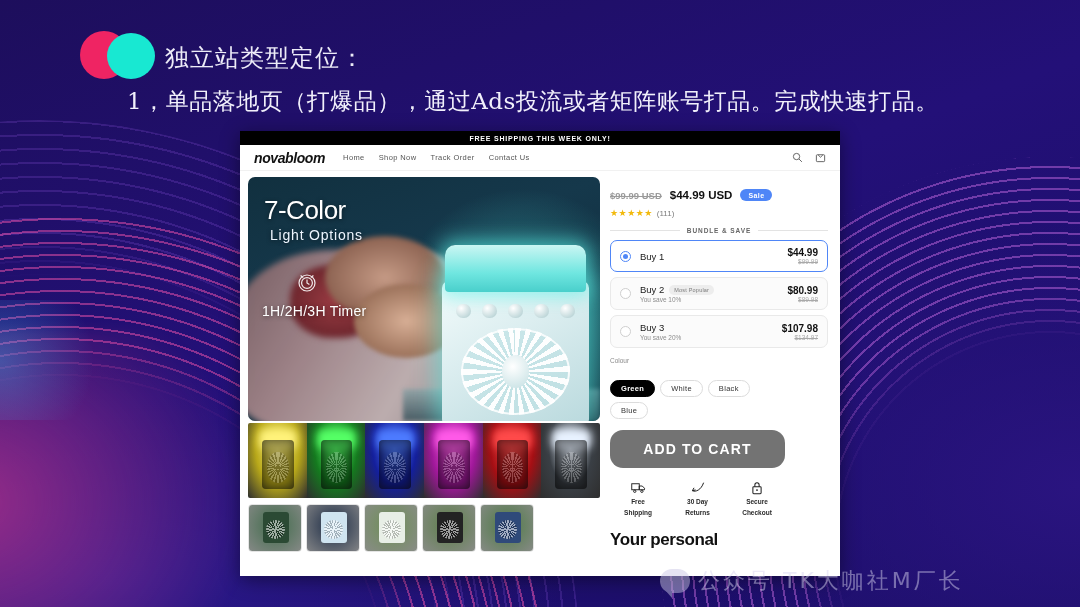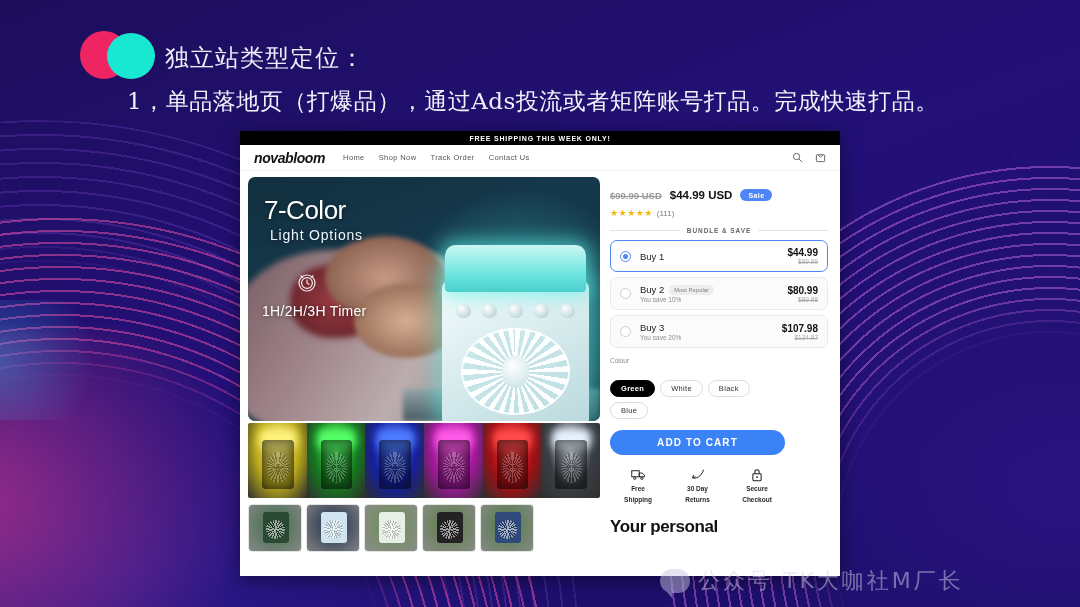--- a/index.html
+++ b/index.html
@@ -356,24 +356,24 @@
   .colour-label { font-size: 6.5px; color: #8b8b8b; margin-top: 9px; }
   .swatches { display: flex; flex-wrap: wrap; gap: 5px; margin-top: 16px; width: 175px; }
   .sw {
     border: 1px solid #dcdcdc; border-radius: 11px;
     padding: 3px 10px; font-size: 7.5px; color: #333;
     background: #fff; letter-spacing: .3px;
   }
   .sw.on { background: #000; color: #fff; border-color: #000; font-weight: bold; }
 
   .atc {
-    margin-top: 11px; width: 175px; height: 25px;
-    background: #3b82f6; border-radius: 13px;
+    margin-top: 11px; width: 175px; height: 38px;
+    background: #737373; border-radius: 13px;
     display: flex; align-items: center; justify-content: center;
-    color: #fff; font-size: 10px; font-weight: bold; letter-spacing: 1.1px;
+    color: #fff; font-size: 14px; font-weight: bold; letter-spacing: 1.1px;
     border: none; cursor: pointer;
   }
   .trust {
     margin-top: 11px; width: 175px;
     display: flex; justify-content: space-between;
   }
   .tbox { width: 56px; text-align: center; }
   .tbox .ti { height: 17px; display: flex; align-items: center; justify-content: center; }
   .tbox .tl { font-size: 6.5px; font-weight: bold; color: #2a2a2a; line-height: 1.35; margin-top: 2px; }
 

